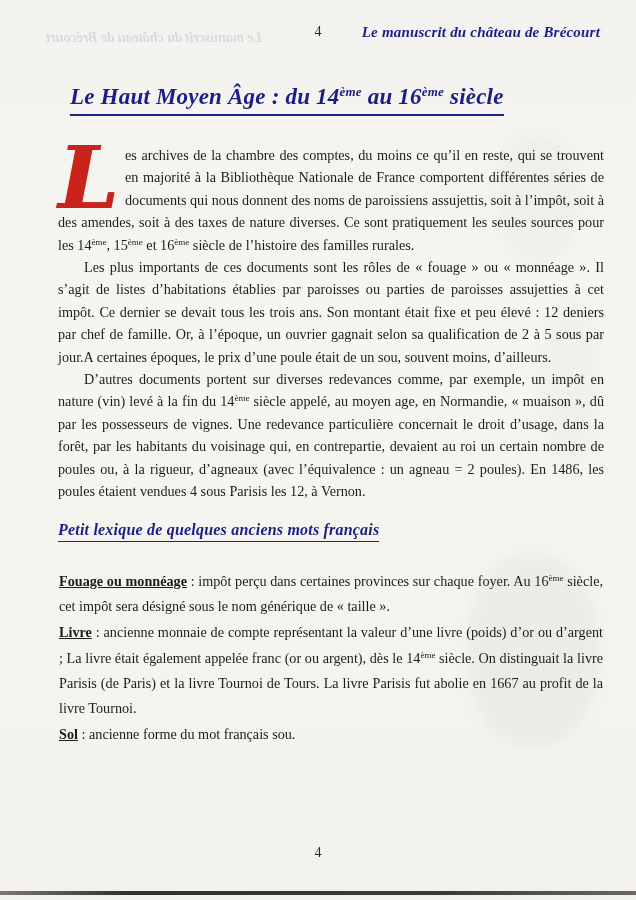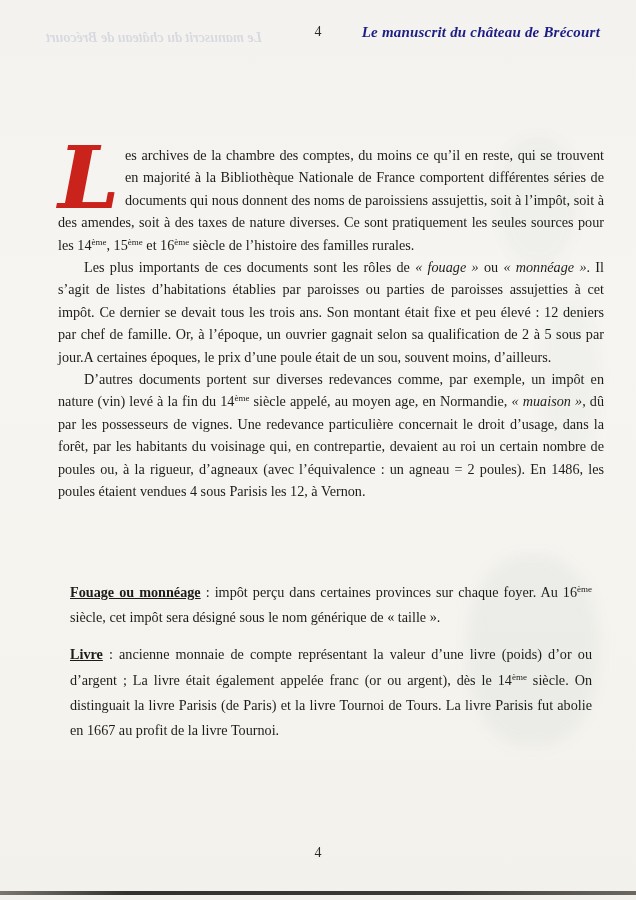--- a/index.html
+++ b/index.html
@@ -88,21 +88,21 @@
     font-weight: bold;
     font-style: italic;
     font-size: 86px;
     line-height: 62px;
     text-align: center;
     color: #c9231b;
     text-shadow: 1px 0 0 #c9231b;
   }
 
   sup.s { font-size: 9px; vertical-align: 5px; line-height: 0; }
-  .it { font-style: italic; }
+  .it { }
 
   .subheading {
     position: absolute;
     top: 521px;
     left: 58px;
     font-size: 16px;
     font-weight: bold;
     font-style: italic;
     color: #1d1d86;
     border-bottom: 1.5px solid #22228c;
@@ -113,21 +113,21 @@
 
   .lexicon {
     position: absolute;
     top: 568px;
     left: 58px;
     width: 546px;
     font-size: 14.2px;
     line-height: 25.2px;
     text-align: justify;
   }
-  .lexicon p { margin: 12px; }
+  .lexicon p { margin: 1px; }
   .term { font-weight: bold; text-decoration: underline; }
 
   .footer {
     position: absolute;
     top: 845px;
     left: 0;
     width: 100%;
     text-align: center;
     font-size: 14px;
     color: #2a2a28;
@@ -150,36 +150,39 @@
   <div class="bleed-text">Le manuscrit du château de Brécourt</div>
   <div class="smudge smudge-1"></div>
   <div class="smudge smudge-2"></div>
   <div class="smudge smudge-3"></div>
 
   <div class="header">
     <span class="header-num">4</span>
     <span class="header-title">Le manuscrit du château de Brécourt</span>
   </div>
 
+  <h1 class="main-heading"><span>Le Haut Moyen Âge : du 14</span><sup>ème</sup><span> au 16</span><sup>ème</sup><span> siècle</span></h1>
 
   <div class="body-text">
     <p><span class="dropcap">L</span><span>es archives de la chambre des comptes, du moins ce qu’il en reste, qui se trouvent en majorité à la Bibliothèque Nationale de France comportent différentes séries de documents qui nous donnent des noms de paroissiens assujettis, soit à l’impôt, soit à des amendes, soit à des taxes de nature diverses. Ce sont pratiquement les seules sources pour les 14</span><sup class="s">ème</sup><span>, 15</span><sup class="s">ème</sup><span> et 16</span><sup class="s">ème</sup><span> siècle de l’histoire des familles rurales.</span></p>
 
     <p class="indented"><span>Les plus importants de ces documents sont les rôles de </span><span class="it">« fouage »</span><span> ou </span><span class="it">« monnéage »</span><span>. Il s’agit de listes d’habitations établies par paroisses ou parties de paroisses assujetties à cet impôt. Ce dernier se devait tous les trois ans. Son montant était fixe et peu élevé : 12 deniers par chef de famille. Or, à l’époque, un ouvrier gagnait selon sa qualification de 2 à 5 sous par jour.A certaines époques, le prix d’une poule était de un sou, souvent moins, d’ailleurs.</span></p>
 
     <p class="indented"><span>D’autres documents portent sur diverses redevances comme, par exemple, un impôt en nature (vin) levé à la fin du 14</span><sup class="s">ème</sup><span> siècle appelé, au moyen age, en Normandie, </span><span class="it">« muaison »</span><span>, dû par les possesseurs de vignes. Une redevance particulière concernait le droit d’usage, dans la forêt, par les habitants du voisinage qui, en contrepartie, devaient au roi un certain nombre de poules ou, à la rigueur, d’agneaux (avec l’équivalence : un agneau = 2 poules). En 1486, les poules étaient vendues 4 sous Parisis les 12, à Vernon.</span></p>
   </div>
 
+  <h2 class="subheading">Petit lexique de quelques anciens mots français</h2>
 
   <div class="lexicon">
     <p><span class="term">Fouage ou monnéage</span><span> : </span><span>impôt perçu dans certaines provinces sur chaque foyer. Au 16</span><sup class="s">ème</sup><span> siècle, cet impôt sera désigné sous le nom générique de « taille ».</span></p>
 
 
     <p><span class="term">Livre</span><span> : </span><span>ancienne monnaie de compte représentant la valeur d’une livre (poids) d’or ou d’argent ; La livre était également appelée franc (or ou argent), dès le 14</span><sup class="s">ème</sup><span> siècle. On distinguait la livre Parisis (de Paris) et la livre Tournoi de Tours. La livre Parisis fut abolie en 1667 au profit de la livre Tournoi.</span></p>
 
+    <p><span class="term">Sol</span><span> : </span><span>ancienne forme du mot français sou.</span></p>
 
   </div>
 
   <div class="footer">4</div>
 
   <div class="scan-edge-bottom"></div>
 
 </div>
 
 </body></html>

